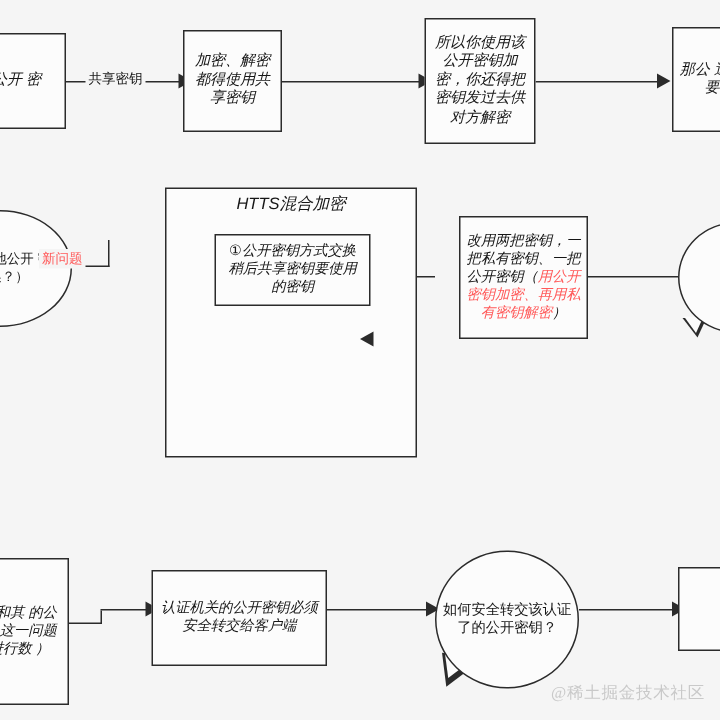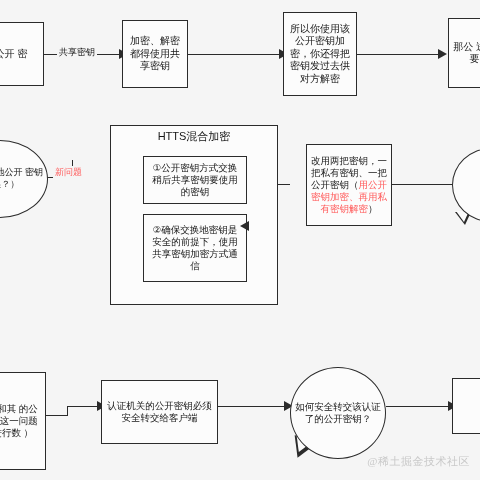--- a/index.html
+++ b/index.html
@@ -15,20 +15,21 @@
     position:absolute;
     box-sizing:border-box;
     background:#fcfcfc;
     border:1.4px solid #2b2b2b;
     display:flex;align-items:center;justify-content:center;
     text-align:center;
     color:#161616;
     line-height:1.25;
     z-index:3;
     padding:3px 4px;
+    font-style:italic;
   }
   .node .txt{display:block;width:100%;}
   .red{color:#ff5a5a;}
   .container-node{
     background:#fcfcfc;
     border:1.4px solid #2b2b2b;
     align-items:flex-start;
     justify-content:center;
     z-index:2;
     margin-left:38px;
@@ -134,32 +135,29 @@
   <div class="bubble" style="left:-48px;top:140px;width:96px;height:78px;font-size:9px;">
     <span class="txt">公开密钥
 地公开
 密钥可
 换？）</span>
   </div>
 
   <div class="edge edge-v" style="left:72px;top:160px;height:18px;"></div>
   <div class="edge edge-h" style="left:43px;top:177px;width:30px;"></div>
   <div class="arrow arrow-l" style="left:34px;top:172px;"></div>
-  <div class="edge-label red" style="left:53px;top:166px;">新问题</div>
+  <div class="edge-label red" style="left:26px;top:166px;">新问题</div>
 
   <div class="node container-node" style="left:72px;top:125px;width:168px;height:180px;">
     <div class="container-title">HTTS混合加密</div>
 
     <div class="node" style="left:32px;top:30px;width:104px;height:48px;font-size:9.5px;">
       <span class="txt">①公开密钥方式交换稍后共享密钥要使用的密钥</span>
     </div>
 
-    <div class="node" style="left:32px;top:88px;width:104px;height:68px;font-size:9.5px;">
-      <span class="txt">②确保交换地密钥是安全的前提下，使用共享密钥加密方式通信</span>
-    </div>
   </div>
 
   <div class="edge edge-v" style="left:266px;top:185px;height:42px;"></div>
   <div class="edge edge-h" style="left:266px;top:184px;width:24px;"></div>
   <div class="edge edge-h" style="left:249px;top:226px;width:18px;"></div>
   <div class="arrow arrow-l" style="left:240px;top:221px;"></div>
 
   <div class="node" style="left:290px;top:144px;width:86px;height:82px;font-size:9.5px;margin-left:16px;">
     <span class="txt"><span>改用两把密钥，一把私有密钥、一把公开密钥（</span><span class="red">用公开密钥加密、再用私有密钥解密</span><span>）</span></span>
   </div>

